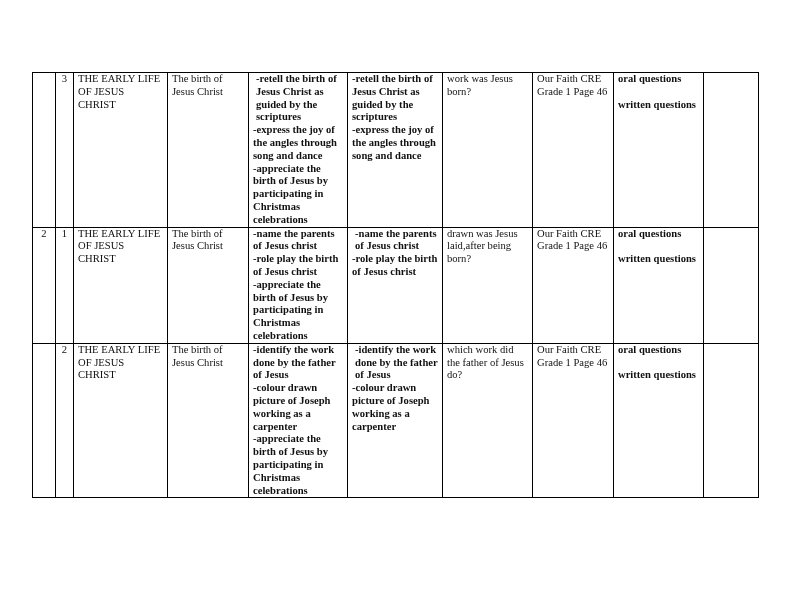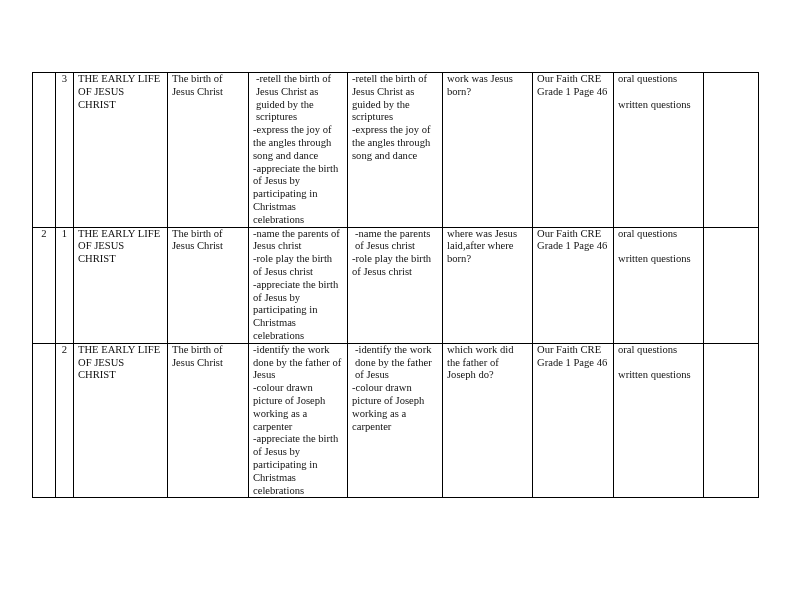--- a/index.html
+++ b/index.html
@@ -12,21 +12,21 @@
     font-family: "Liberation Serif", serif;
     font-size: 10.6px; line-height: 12.8px; color: #111;
   }
   table.scheme td {
     border: 1px solid #000;
     vertical-align: top;
     padding: 0 4px 0 4px;
     word-wrap: break-word;
   }
   td.num { text-align: center; padding: 0 2px; }
-  .line { display: block; white-space: pre-wrap; }
+  .line { display: block; white-space: pre-wrap; font-weight: bold; }
   .gap { display: block; height: 12.8px; }
   tr.r1 td { height: 152px; }
   tr.r2 td { height: 112px; }
   tr.r3 td { height: 152px; }
 </style>
 </head>
 <body>
 
 <div class="page">
 <table class="scheme">
@@ -75,21 +75,21 @@
     <td>The birth of Jesus Christ</td>
     <td>
       <span class="line">-name the parents of Jesus christ</span>
       <span class="line">-role play the birth of Jesus christ</span>
       <span class="line">-appreciate the birth of Jesus by participating in Christmas celebrations</span>
     </td>
     <td>
       <span class="line" style="padding-left:3px">-name the parents of Jesus christ</span>
       <span class="line">-role play the birth of Jesus christ</span>
     </td>
-    <td>where was Jesus laid,after where born?</td>
+    <td>drawn was Jesus laid,after being born?</td>
     <td>Our Faith CRE Grade 1 Page 46</td>
     <td>
       <span class="line">oral questions</span>
       <span class="gap"></span>
       <span class="line">written questions</span>
     </td>
     <td></td>
   </tr>
 
   <tr class="r3">
@@ -99,21 +99,21 @@
     <td>The birth of Jesus Christ</td>
     <td>
       <span class="line">-identify the work done by the father of Jesus</span>
       <span class="line">-colour drawn picture of Joseph working as a carpenter</span>
       <span class="line">-appreciate the birth of Jesus by participating in Christmas celebrations</span>
     </td>
     <td>
       <span class="line" style="padding-left:3px">-identify the work done by the father of Jesus</span>
       <span class="line">-colour drawn picture of Joseph working as a carpenter</span>
     </td>
-    <td>which work did the father of Joseph do?</td>
+    <td>which work did the father of Jesus do?</td>
     <td>Our Faith CRE Grade 1 Page 46</td>
     <td>
       <span class="line">oral questions</span>
       <span class="gap"></span>
       <span class="line">written questions</span>
     </td>
     <td></td>
   </tr>
 </tbody>
     </table>

